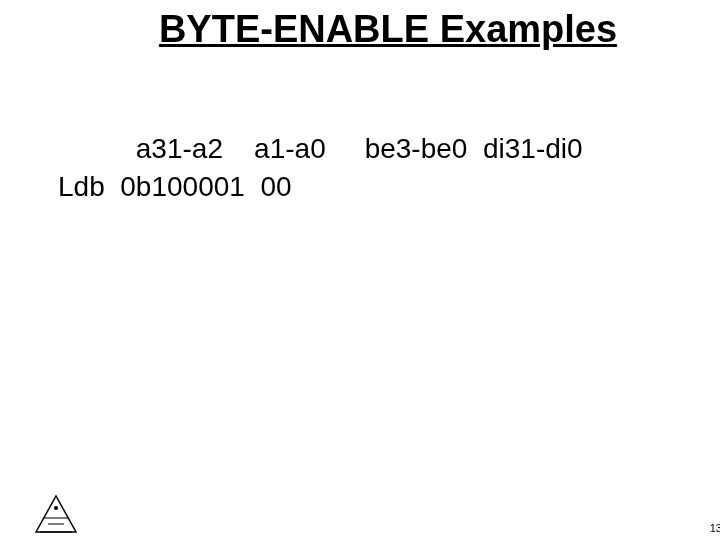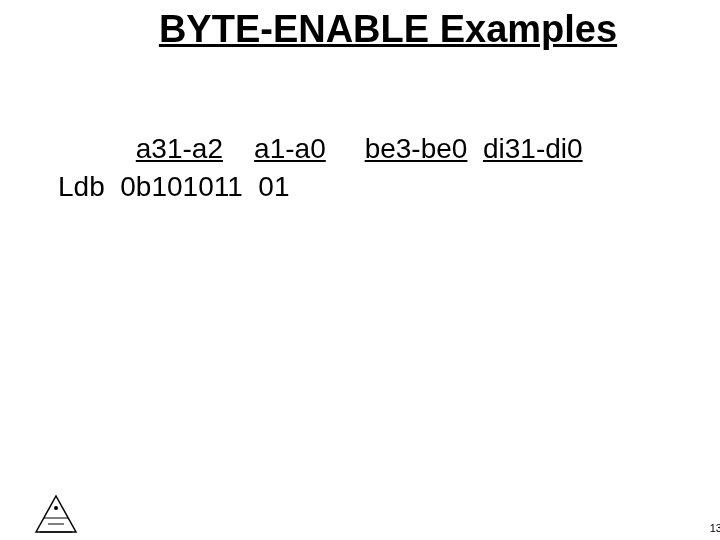--- a/index.html
+++ b/index.html
@@ -32,21 +32,21 @@
   }
   .content {
     position: absolute;
     top: 130px;
     left: 30px;
     font-size: 28px;
     line-height: 1.35;
     font-family: Arial, Helvetica, sans-serif;
   }
   .row { white-space: pre; }
-  .hdr { text-decoration: underline; }
+  .hdr { }
   .pagenum {
     position: absolute;
     right: 26px;
     bottom: 6px;
     font-size: 11px;
   }
   .logo {
     position: absolute;
     left: 6px;
     bottom: 6px;
@@ -56,21 +56,21 @@
 </style>
 </head>
 <body>
 
 <div class="slide">
 
   <div class="title">BYTE-ENABLE Examples</div>
 
   <div class="content">
     <div class="row">          <span class="hdr">a31-a2</span>    <span class="hdr">a1-a0</span>     <span class="hdr">be3-be0</span>  <span class="hdr">di31-di0</span></div>
-    <div class="row"><span>Ldb</span>  <span>0b101011</span>  <span>01</span></div>
+    <div class="row"><span>Ldb</span>  <span>0b100001</span>  <span>00</span></div>
   </div>
 
   <div class="logo">
     <svg viewBox="0 0 44 40" width="44" height="40">
       <polygon points="2,38 22,2 42,38" fill="none" stroke="#000" stroke-width="1.5"></polygon>
       <line x1="10" y1="24" x2="34" y2="24" stroke="#000" stroke-width="1"></line>
       <line x1="14" y1="30" x2="30" y2="30" stroke="#000" stroke-width="1"></line>
       <line x1="6" y1="38" x2="38" y2="38" stroke="#000" stroke-width="1"></line>
       <circle cx="22" cy="14" r="2" fill="#000"></circle>
     </svg>

